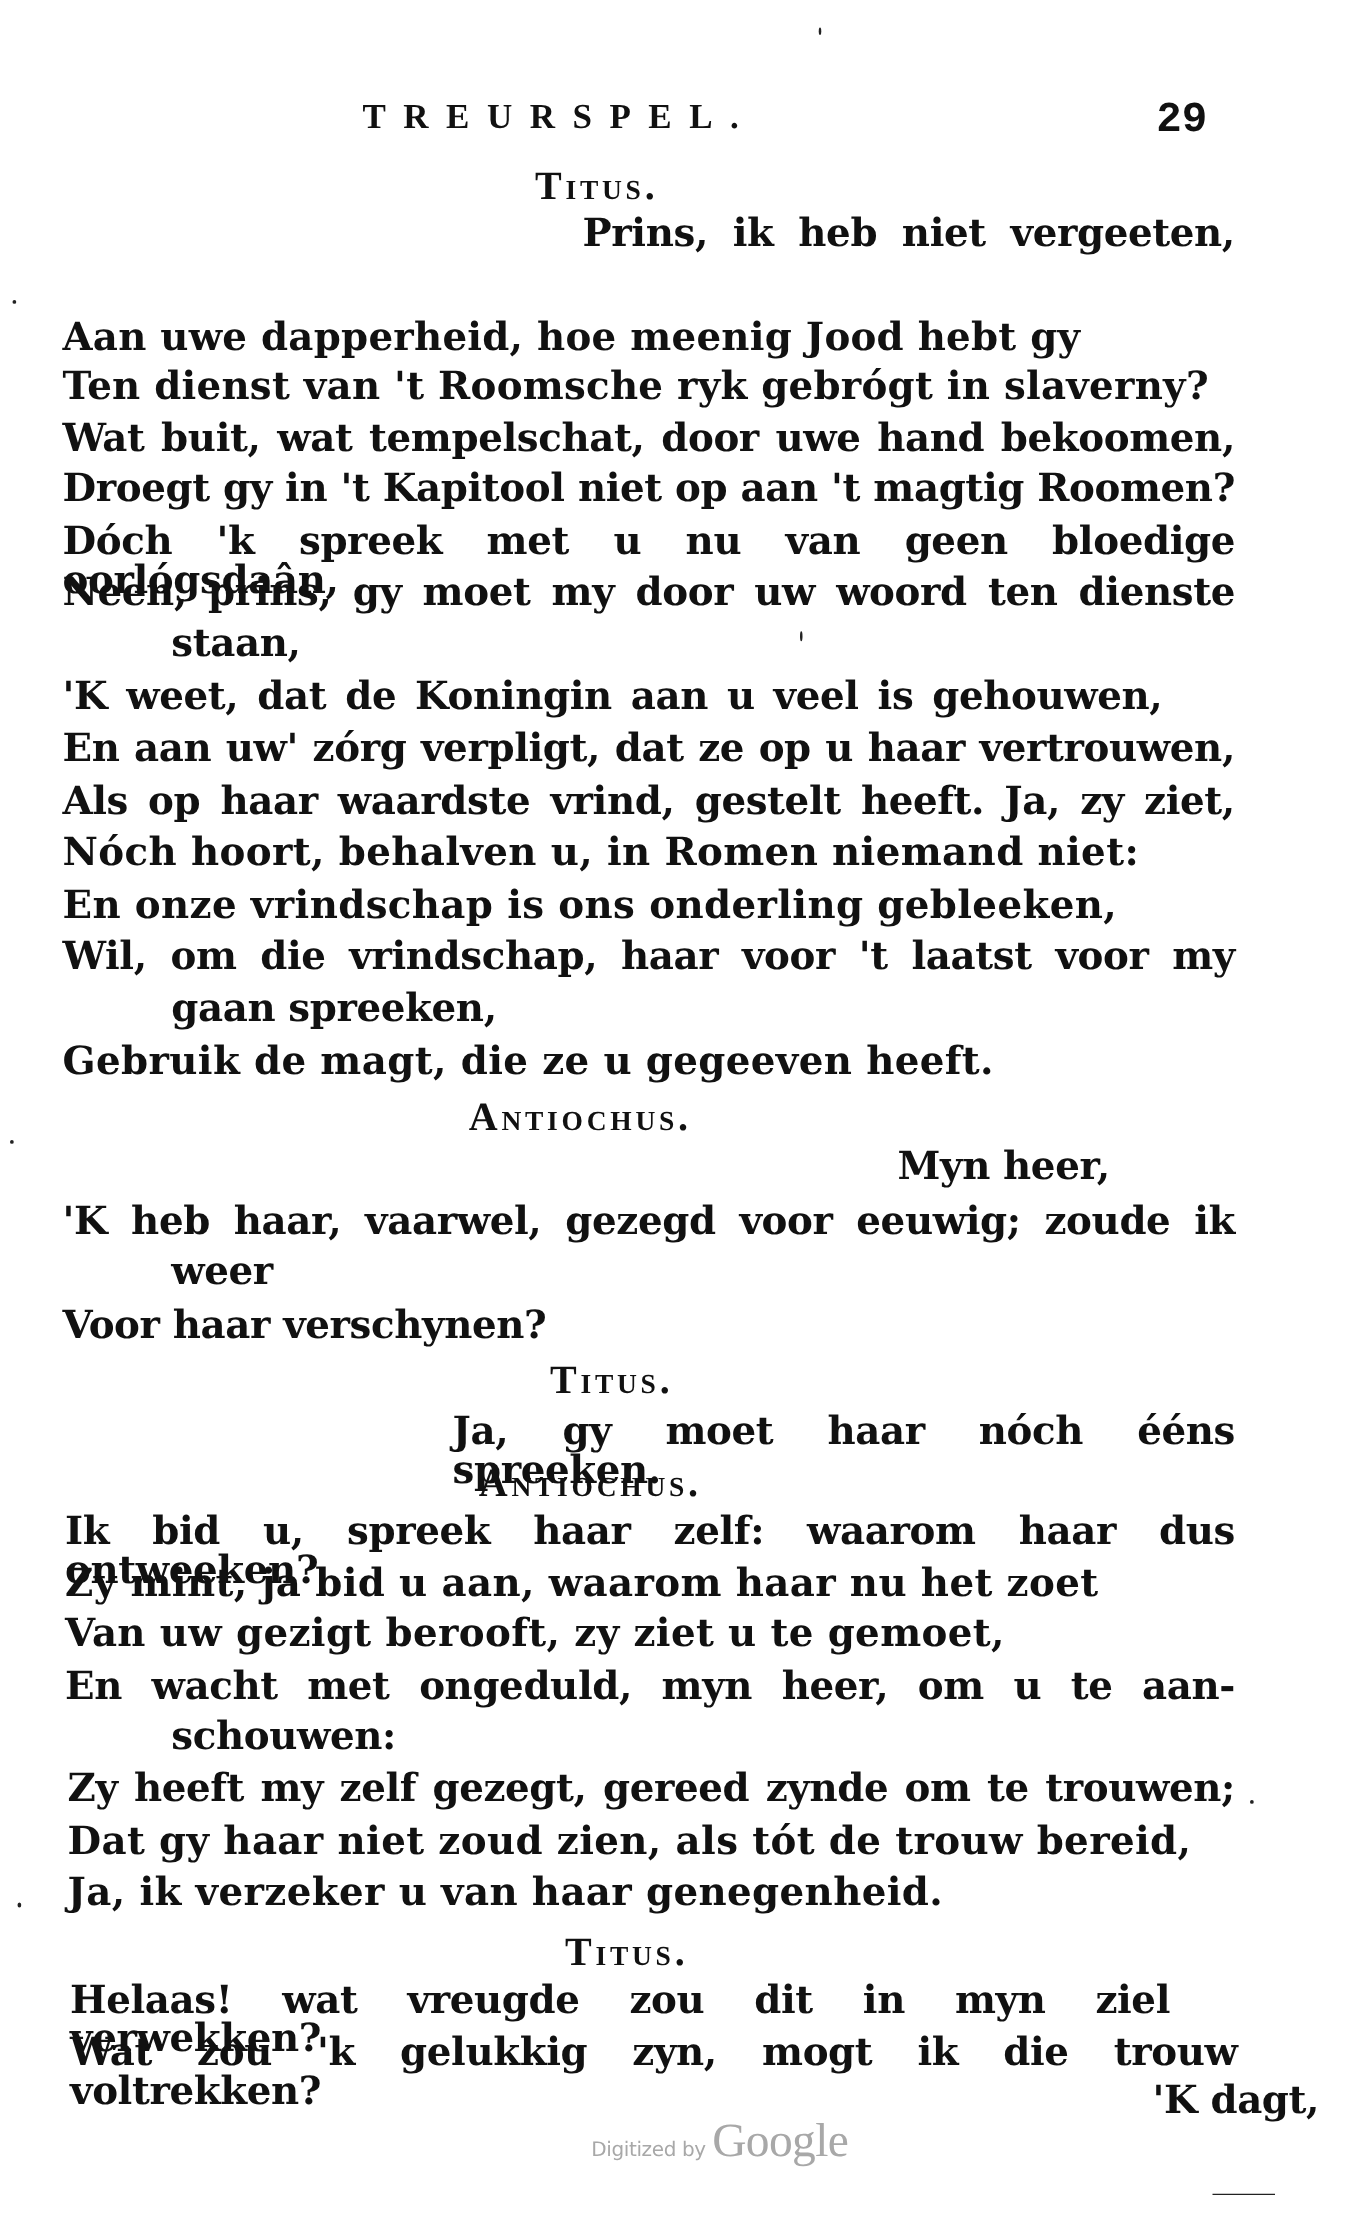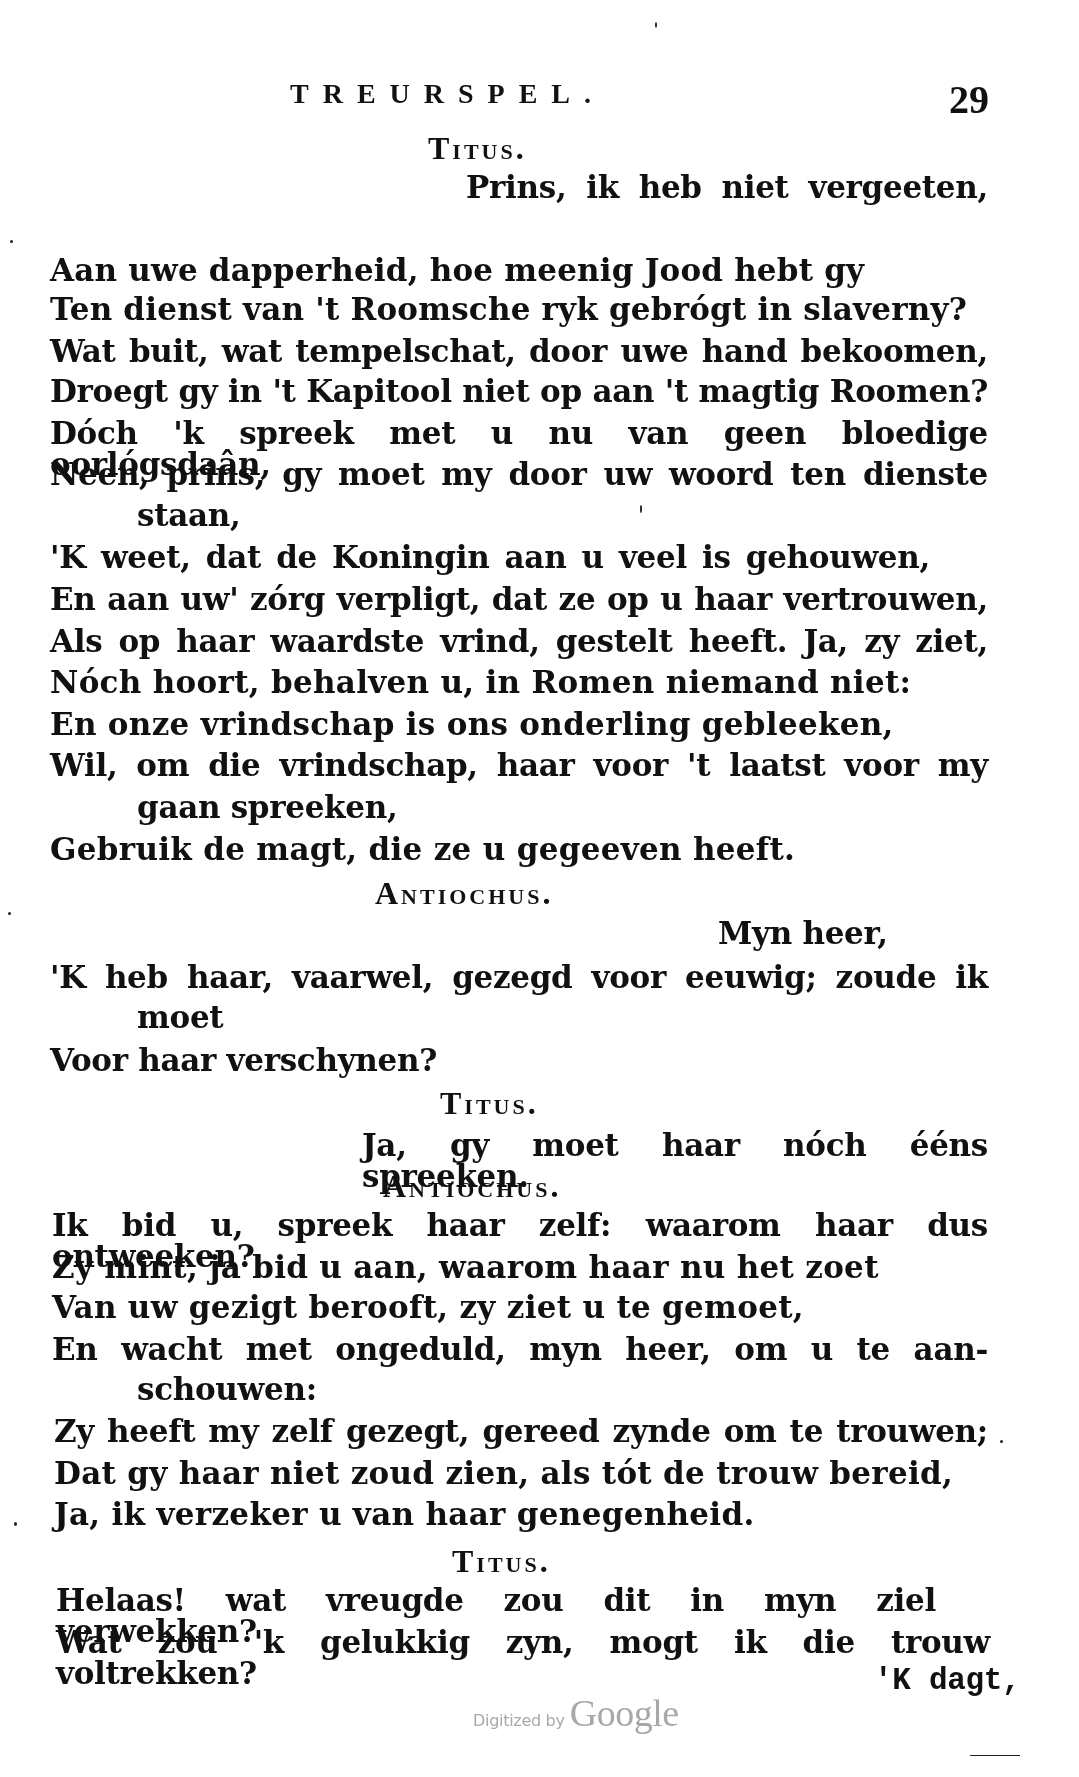--- a/index.html
+++ b/index.html
@@ -28,25 +28,24 @@
   .running-head {
     position: absolute;
     font-family: "Liberation Serif", serif;
     font-weight: bold;
     font-size: 28px;
     letter-spacing: 14px;
     line-height: 1;
   }
   .page-num {
     position: absolute;
-    font-family: Liberation Serif, serif;
+    font-family: Liberation Mono, monospace;
     font-weight: bold;
-    font-size: 40px;
+    font-size: 34px;
     line-height: 1;
-    margin-left: 24px;
   }
   .speaker {
     position: absolute;
     font-family: "Liberation Serif", serif;
     font-weight: bold;
     font-size: 32px;
     line-height: 1;
     letter-spacing: 3px;
     font-variant: small-caps;
   }
@@ -94,40 +93,40 @@
   <div class="line justify" style="left:50px; top:626px; width:938px;">Als op haar waardste vrind, gestelt heeft. Ja, zy ziet,</div>
   <div class="line" style="left:50px; top:667px; letter-spacing:0.3px;">Nóch hoort, behalven u, in Romen niemand niet:</div>
   <div class="line" style="left:50px; top:709px; letter-spacing:0.3px;">En onze vrindschap is ons onderling gebleeken,</div>
   <div class="line justify" style="left:50px; top:750px; width:938px;">Wil, om die vrindschap, haar voor 't laatst voor my</div>
   <div class="line" style="left:137px; top:792px;">gaan spreeken,</div>
   <div class="line" style="left:50px; top:834px; letter-spacing:0.3px;">Gebruik de magt, die ze u gegeeven heeft.</div>
 
   <div class="speaker" style="left:375px; top:877px;">Antiochus.</div>
   <div class="line" style="left:718px; top:918px;">Myn heer,</div>
   <div class="line justify" style="left:50px; top:962px; width:938px;">'K heb haar, vaarwel, gezegd voor eeuwig; zoude ik</div>
-  <div class="line" style="left:137px; top:1002px;">moet</div>
+  <div class="line" style="left:137px; top:1002px;">weer</div>
   <div class="line" style="left:50px; top:1045px;">Voor haar verschynen?</div>
 
   <div class="speaker" style="left:440px; top:1087px;">Titus.</div>
   <div class="line justify" style="left:362px; top:1130px; width:626px;">Ja, gy moet haar nóch ééns spreeken.</div>
 
   <div class="speaker" style="left:383px; top:1170px;">Antiochus.</div>
   <div class="line justify" style="left:52px; top:1210px; width:936px;">Ik bid u, spreek haar zelf: waarom haar dus ontweeken?</div>
   <div class="line" style="left:52px; top:1252px; letter-spacing:0.3px;">Zy mint, ja bid u aan, waarom haar nu het zoet</div>
   <div class="line" style="left:52px; top:1292px; letter-spacing:0.3px;">Van uw gezigt berooft, zy ziet u te gemoet,</div>
   <div class="line justify" style="left:52px; top:1334px; width:936px;">En wacht met ongeduld, myn heer, om u te aan-</div>
   <div class="line" style="left:137px; top:1374px;">schouwen:</div>
   <div class="line justify" style="left:54px; top:1416px; width:934px;">Zy heeft my zelf gezegt, gereed zynde om te trouwen;</div>
   <div class="line" style="left:54px; top:1458px; letter-spacing:0.3px;">Dat gy haar niet zoud zien, als tót de trouw bereid,</div>
   <div class="line" style="left:54px; top:1499px; letter-spacing:0.3px;">Ja, ik verzeker u van haar genegenheid.</div>
 
   <div class="speaker" style="left:452px; top:1545px;">Titus.</div>
   <div class="line justify" style="left:56px; top:1585px; width:880px;">Helaas! wat vreugde zou dit in myn ziel verwekken?</div>
   <div class="line justify" style="left:56px; top:1627px; width:934px;">Wat zou 'k gelukkig zyn, mogt ik die trouw voltrekken?</div>
-  <div class="line" style="left:874px; top:1665px;font-family:Liberation Mono, monospace;">'K dagt,</div>
+  <div class="line" style="left:922px; top:1665px;">'K dagt,</div>
 
   <div class="watermark" style="left:473px; top:1694px;">
     <span class="wm-small">Digitized by</span>
     <span class="wm-big">Google</span>
   </div>
 
   <div class="speck" style="left:655px; top:22px; width:2px; height:6px;"></div>
   <div class="speck" style="left:10px; top:240px; width:3px; height:3px;"></div>
   <div class="speck" style="left:640px; top:505px; width:2px; height:8px;"></div>
   <div class="speck" style="left:8px; top:912px; width:3px; height:3px;"></div>

